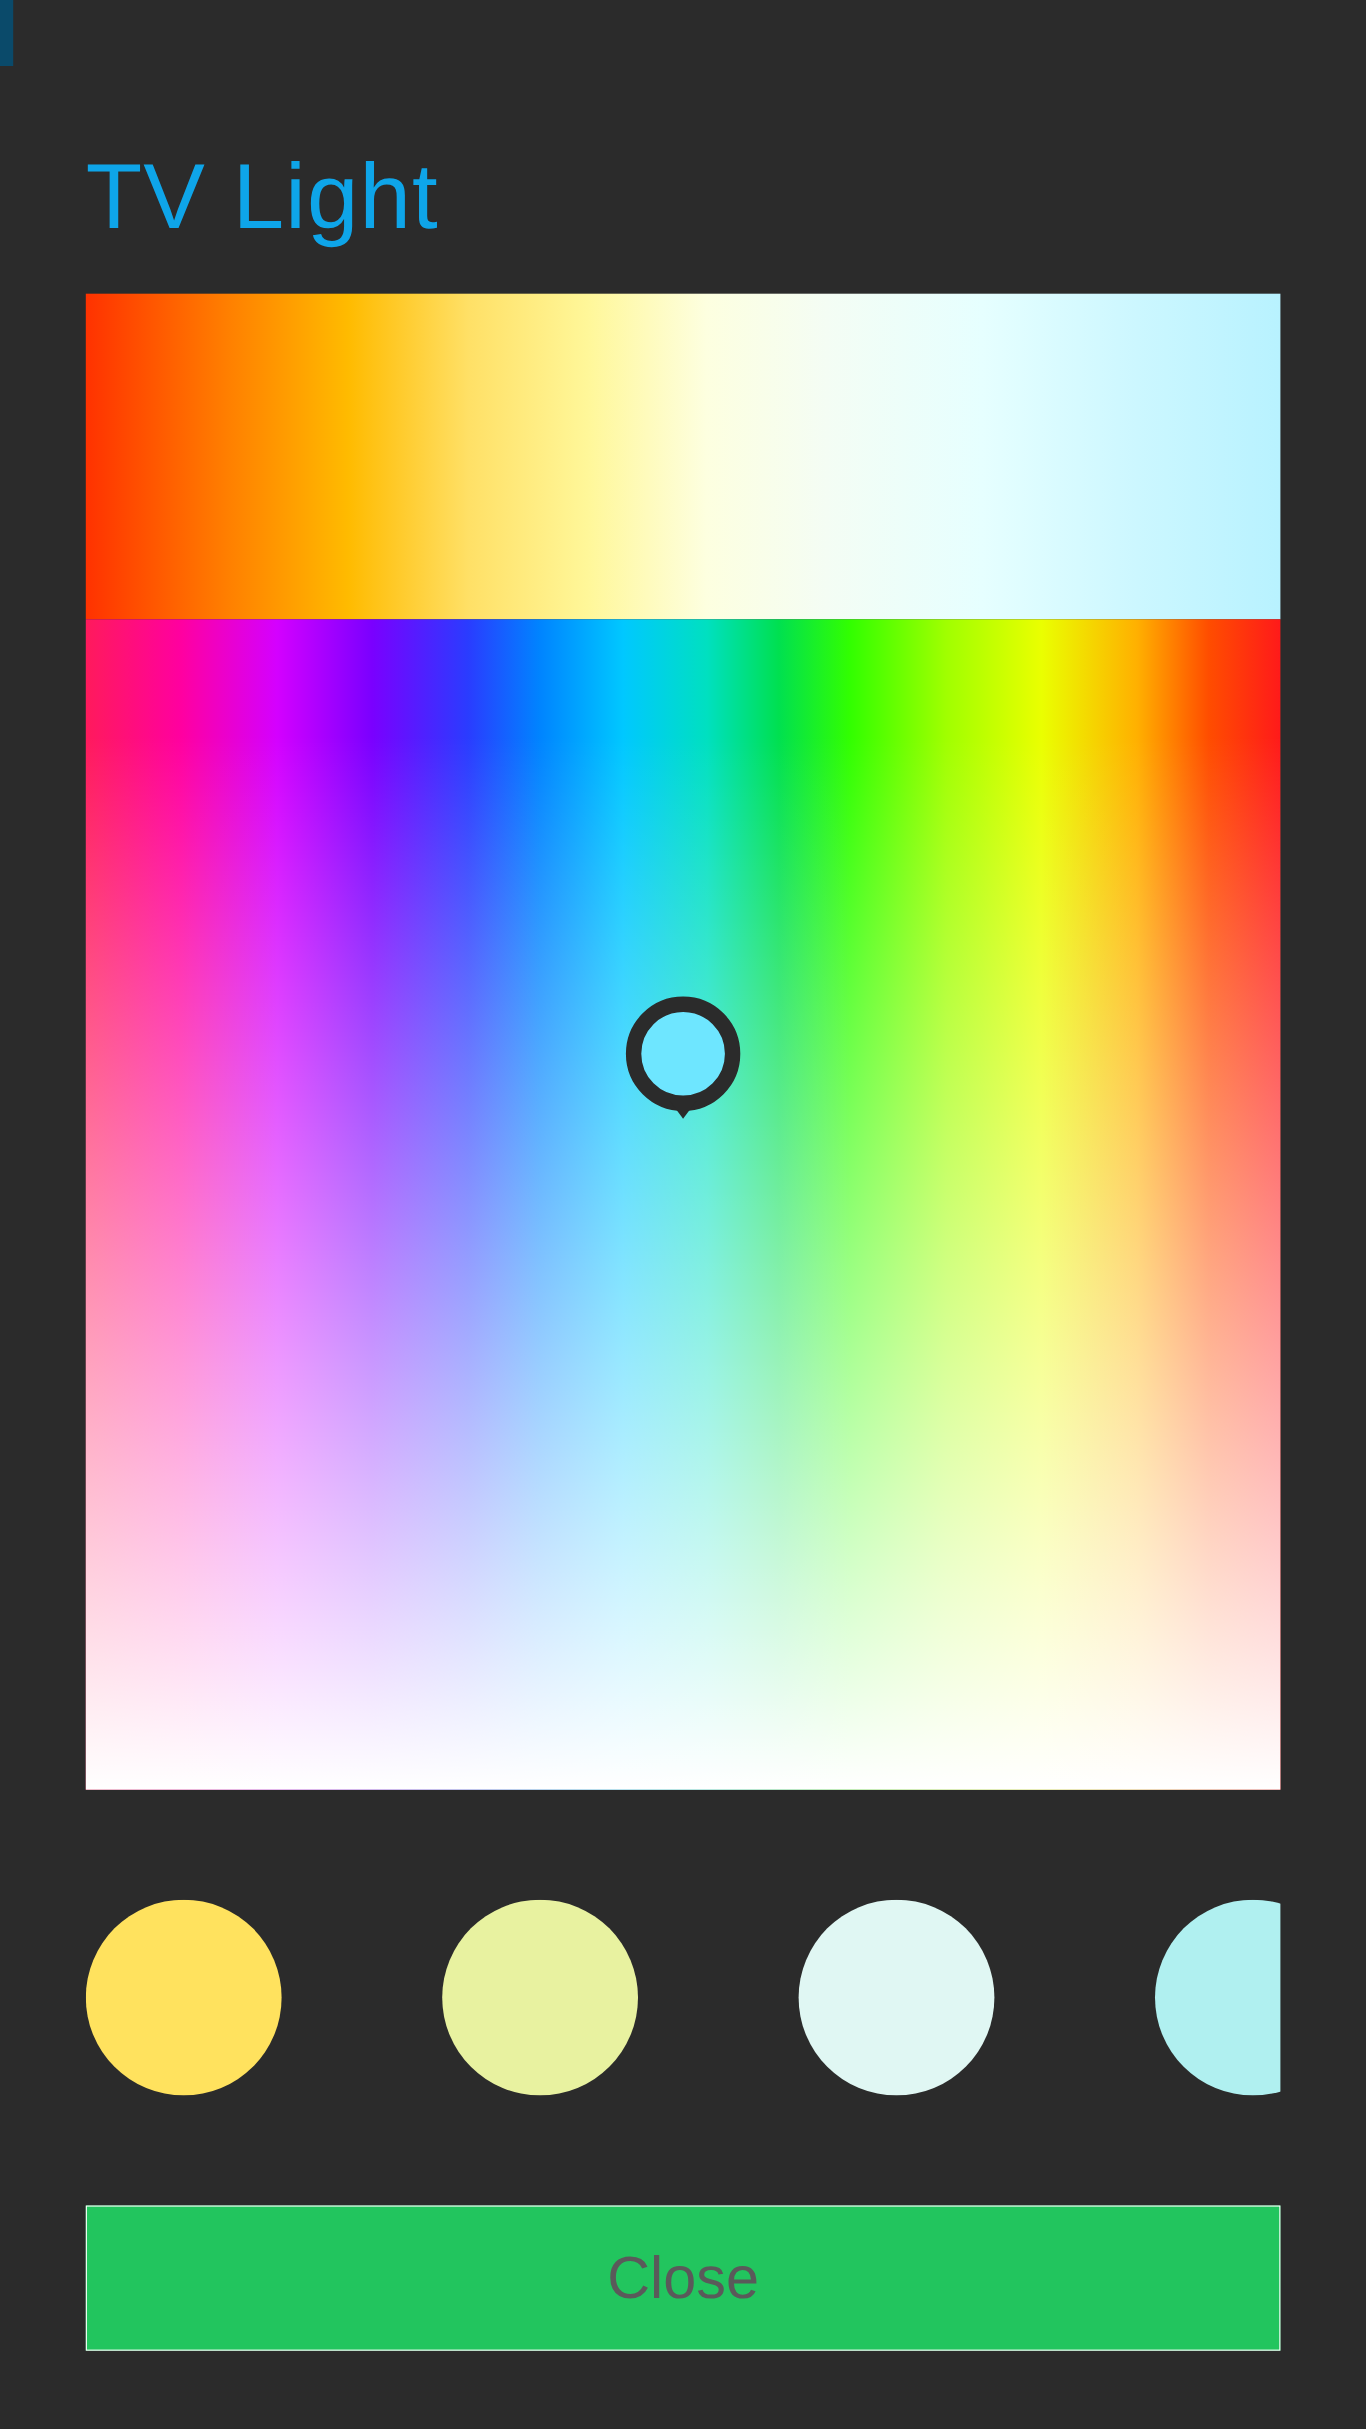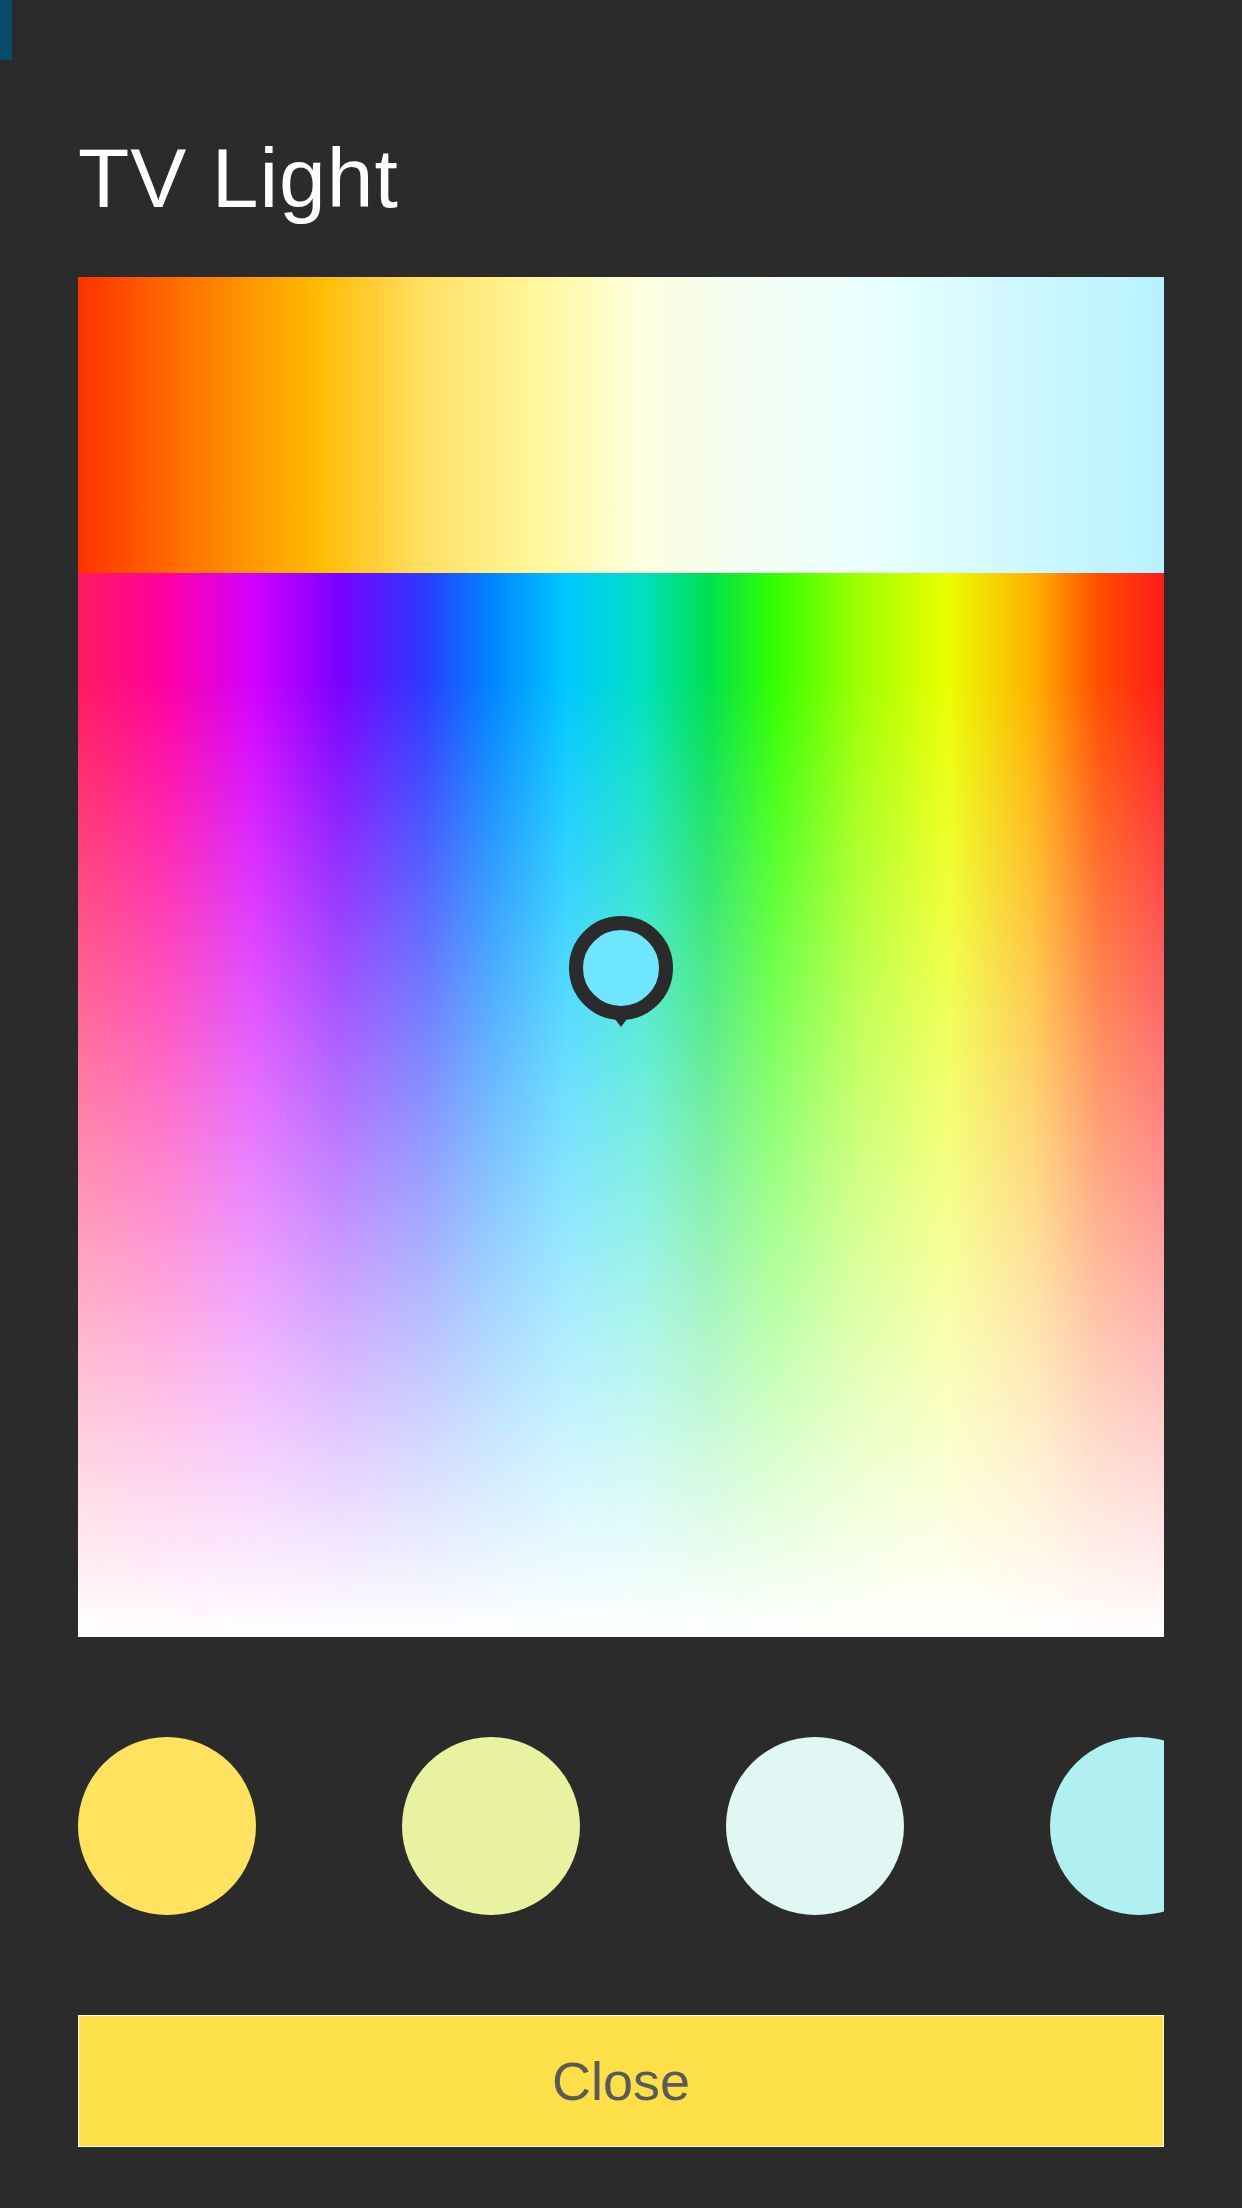--- a/index.html
+++ b/index.html
@@ -20,25 +20,25 @@
     left: 0;
     top: 0;
     width: 12px;
     height: 60px;
     background: #0a4a6a;
   }
   .container {
     padding: 130px 78px 0 78px;
   }
   .title {
-    color: #ffffff;
+    color: #0ea5e9;
     font-size: 84px;
     font-weight: 300;
     letter-spacing: 1px;
-    margin-bottom: 50px;
+    margin-bottom: 40px;
   }
   .picker-wrap {
     position: relative;
     width: 1086px;
     height: 1360px;
     margin-bottom: 100px;
   }
   .temp-strip {
     width: 100%;
     height: 296px;
@@ -141,16 +141,16 @@
   </div>
 
   <div class="swatches">
     <div class="swatch" style="background:#ffe25e"></div>
     <div class="swatch" style="background:#e8f2a0"></div>
     <div class="swatch" style="background:#e0f7f3"></div>
     <div class="swatch" style="background:#b0f0f0"></div>
 
   </div>
 
-  <div class="close-btn" style="background:#fde047">
+  <div class="close-btn" style="background:#22c55e">
     <span>Close</span>
   </div>
 </div>
 
 </body></html>

